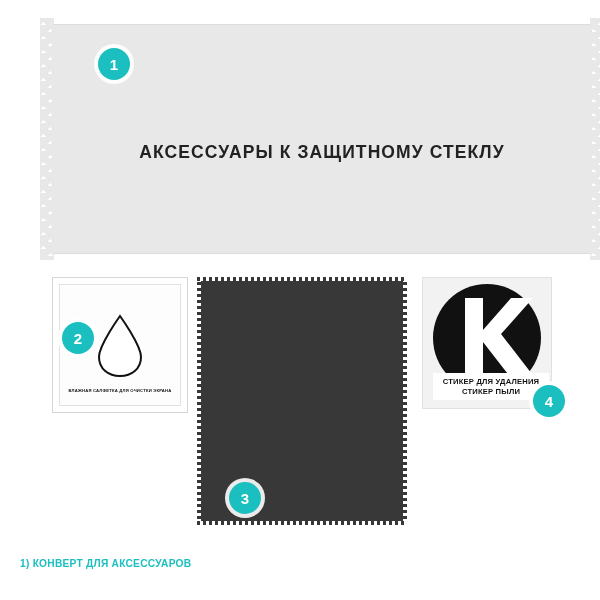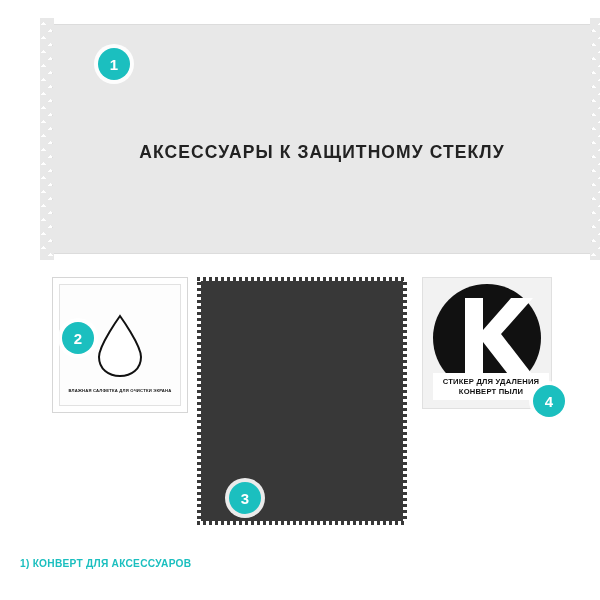--- a/index.html
+++ b/index.html
@@ -246,21 +246,21 @@
 
   <div class="sticker">
     <span class="sticker-k">
       <svg width="124" height="112" viewBox="0 0 124 112" aria-hidden="true">
         <circle cx="62" cy="56" r="54" fill="#111111"></circle>
         <path d="M40 16 L58 16 L58 48 L86 16 L108 16 L76 52 L110 96 L86 96 L58 60 L58 96 L40 96 Z" fill="#ffffff"></path>
       </svg>
     </span>
     <div class="sticker-label">
       <div>СТИКЕР ДЛЯ УДАЛЕНИЯ</div>
-      <div>КОНВЕРТ ПЫЛИ</div>
+      <div>СТИКЕР ПЫЛИ</div>
     </div>
   </div>
   <div class="badge badge-4">4</div>
 
   <div class="legend">
     <div class="legend-col left">
       <div class="legend-item">1) КОНВЕРТ ДЛЯ АКСЕССУАРОВ</div>
     </div>
   </div>
 

